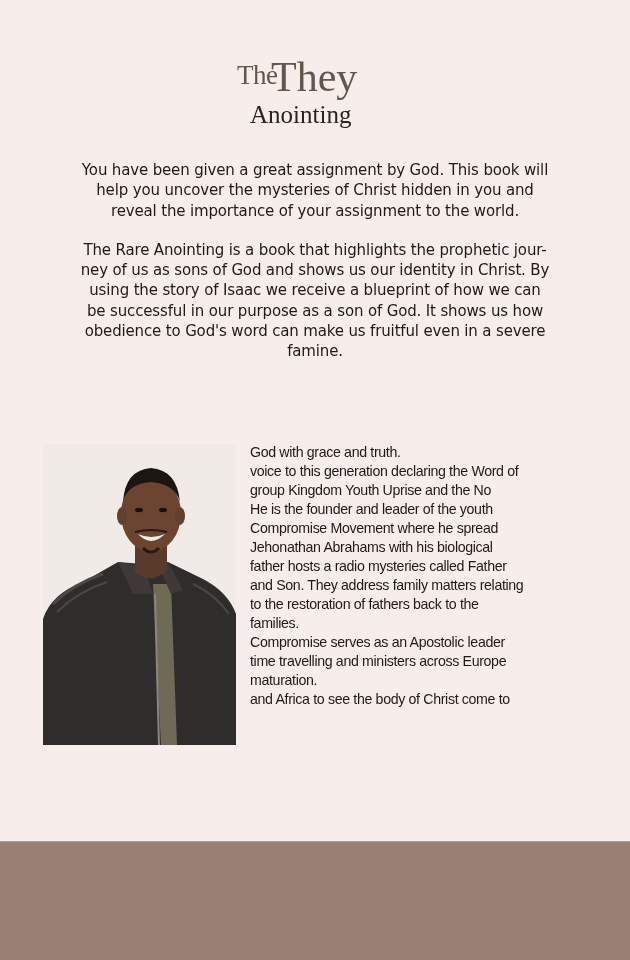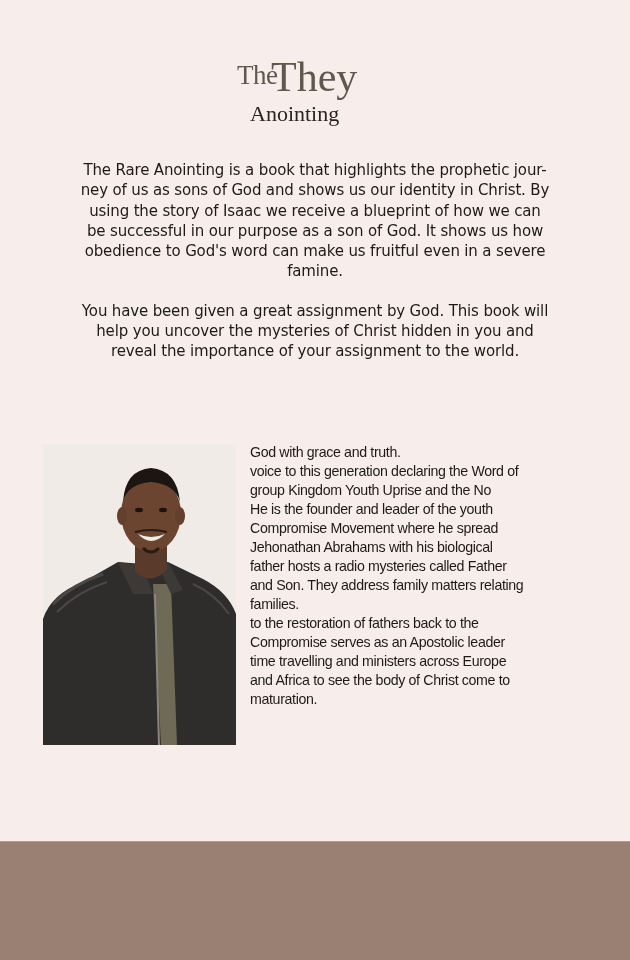--- a/index.html
+++ b/index.html
@@ -15,21 +15,21 @@
     font-family: "Liberation Serif", serif; font-size: 27px; color: #62574f;
     letter-spacing: -0.5px;
   }
   .t-rare {
     position: absolute; left: 271px; top: 56px;
     font-family: "Liberation Serif", serif; font-size: 42px; color: #62574f;
     line-height: 1;
   }
   .t-anointing {
     position: absolute; left: 250px; top: 101px;
-    font-family: "Liberation Serif", serif; font-size: 22px; color: #2a2420;
+    font-family: "Liberation Serif", serif; font-size: 25px; color: #2a2420;
   }
 
   .blurb {
     position: absolute; left: 40px; top: 160px; width: 550px;
     font-family: "DejaVu Sans", sans-serif;
     font-size: 15px; line-height: 20.3px; color: #1e1a18;
     text-align: center; letter-spacing: -0.15px;
   }
   .blurb p { margin: 0; }
   .blurb p + p { margin-top: 19px; }
@@ -60,31 +60,31 @@
 <div class="page">
 
   <div>
     <span class="t-the">The</span>
     <span class="t-rare">They</span>
     <span class="t-anointing">Anointing</span>
   </div>
 
   <div class="blurb">
     <p>
+      <span>You have been given a great assignment by God. This book will</span><br>
+      <span>help you uncover the mysteries of Christ hidden in you and</span><br>
+      <span>reveal the importance of your assignment to the world.</span>
+    </p>
+    <p>
       <span>The Rare Anointing is a book that highlights the prophetic jour-</span><br>
       <span>ney of us as sons of God and shows us our identity in Christ. By</span><br>
       <span>using the story of Isaac we receive a blueprint of how we can</span><br>
       <span>be successful in our purpose as a son of God. It shows us how</span><br>
       <span>obedience to God's word can make us fruitful even in a severe</span><br>
       <span>famine.</span>
-    </p>
-    <p>
-      <span>You have been given a great assignment by God. This book will</span><br>
-      <span>help you uncover the mysteries of Christ hidden in you and</span><br>
-      <span>reveal the importance of your assignment to the world.</span>
     </p>
   </div>
 
   <div class="photo" title="Author portrait: smiling man in black leather jacket">
     <svg width="193" height="301" viewBox="0 0 193 301" xmlns="http://www.w3.org/2000/svg">
       <rect width="193" height="301" fill="#f1ebe8"></rect>
 
       <path d="M0 301 L0 175 Q8 150 40 138 L75 118 L100 120 L125 118 L160 135 Q185 148 193 170 L193 301 Z" fill="#2f2d2c"></path>
 
       <path d="M10 160 Q30 140 60 130" stroke="#4a4745" stroke-width="3" fill="none"></path>
@@ -119,22 +119,22 @@
 
   <div class="bio">
     <span class="ln">God with grace and truth.</span>
     <span class="ln">voice to this generation declaring the Word of</span>
     <span class="ln">group Kingdom Youth Uprise and the No</span>
     <span class="ln">He is the founder and leader of the youth</span>
     <span class="ln">Compromise Movement where he spread</span>
     <span class="ln">Jehonathan Abrahams with his biological</span>
     <span class="ln">father hosts a radio mysteries called Father</span>
     <span class="ln">and Son. They address family matters relating</span>
+    <span class="ln">to the restoration of fathers back to the</span>
     <span class="ln">families.</span>
-    <span class="ln">to the restoration of fathers back to the</span>
     <span class="ln">Compromise serves as an Apostolic leader</span>
     <span class="ln">time travelling and ministers across Europe</span>
+    <span class="ln">maturation.</span>
     <span class="ln">and Africa to see the body of Christ come to</span>
-    <span class="ln">maturation.</span>
   </div>
 
   <div class="footer-band"></div>
 </div>
 
 </body></html>

